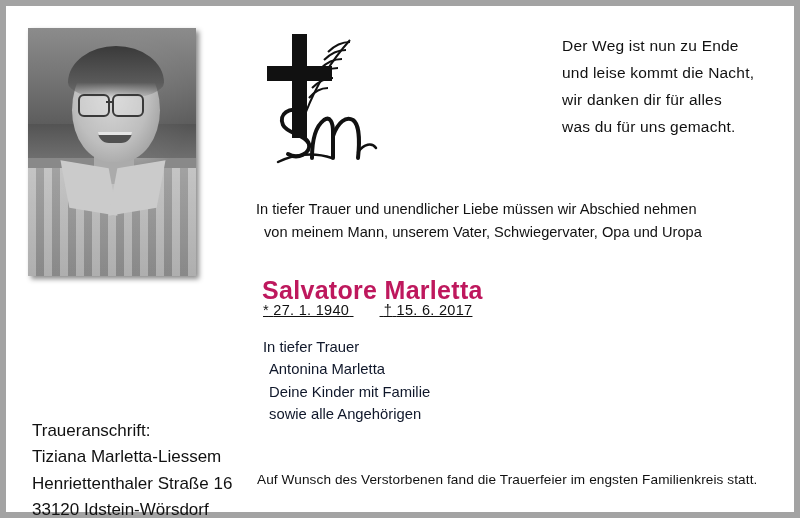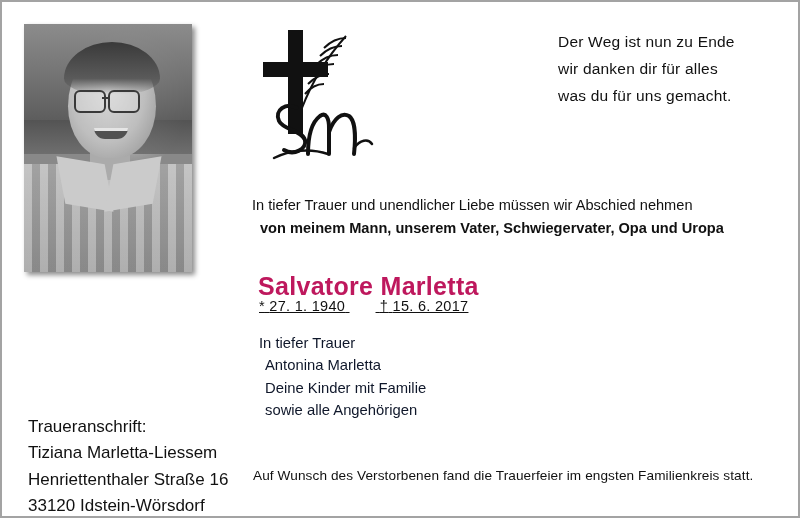--- a/index.html
+++ b/index.html
@@ -12,21 +12,21 @@
     width: 800px;
     height: 518px;
     overflow: hidden;
   }
   .obituary {
     position: relative;
     width: 800px;
     height: 518px;
     background: #ffffff;
     box-sizing: border-box;
-    border: 2px solid #a3a3a3;
+    border: 6px solid #a3a3a3;
   }
   .inner {
     position: absolute;
     left: 0; top: 0; right: 0; bottom: 0;
     background: #ffffff;
   }
 
   
   .photo-frame {
     position: absolute;
@@ -147,21 +147,21 @@
   
   .lead {
     position: absolute;
     left: 250px;
     top: 192px;
     width: 534px;
     color: #111;
     font-size: 14.6px;
     line-height: 1.6;
   }
-  .lead .l2 { padding-left: 8px; font-weight: bold; }
+  .lead .l2 { padding-left: 8px; }
 
   .name {
     position: absolute;
     left: 256px;
     top: 270px;
     font-size: 25px;
     font-weight: bold;
     color: #be185d;
     letter-spacing: 0.3px;
   }
@@ -250,20 +250,21 @@
           <path d="M24 136 C 40 128, 60 126, 78 132" stroke-width="2.5"></path>
           <path d="M58 132 C 58 114, 62 100, 70 94 C 76 90, 79 96, 79 106 L79 132" stroke-width="4"></path>
           <path d="M79 110 C 84 96, 92 90, 99 94 C 105 98, 106 114, 104 132" stroke-width="4"></path>
           <path d="M104 126 C 110 118, 118 116, 122 122" stroke-width="2.5"></path>
         </g>
       </svg>
     </div>
 
     <div class="verse">
       <div>Der Weg ist nun zu Ende</div>
+      <div>und leise kommt die Nacht,</div>
       <div>wir danken dir für alles</div>
       <div>was du für uns gemacht.</div>
     </div>
 
     <div class="lead">
       <div>In tiefer Trauer und unendlicher Liebe müssen wir Abschied nehmen</div>
       <div class="l2">von meinem Mann, unserem Vater, Schwiegervater, Opa und Uropa</div>
     </div>
 
     <div class="name">Salvatore Marletta</div>

